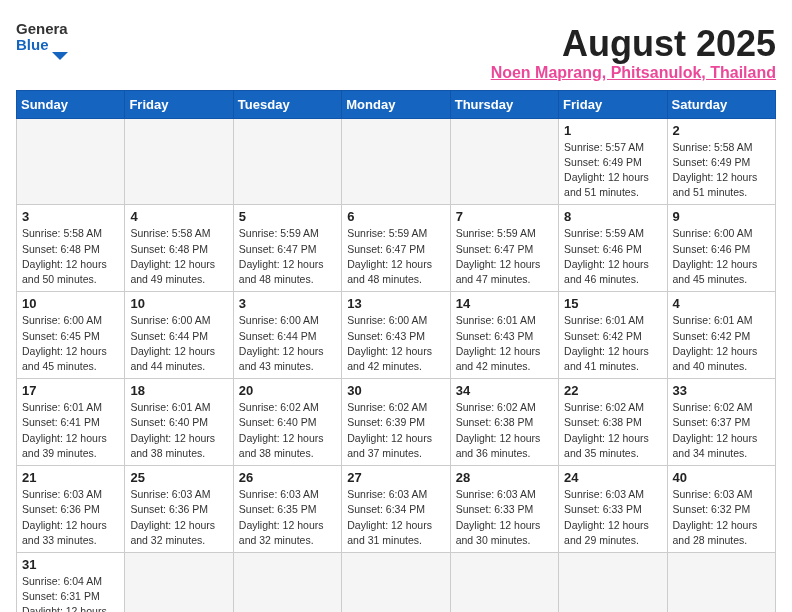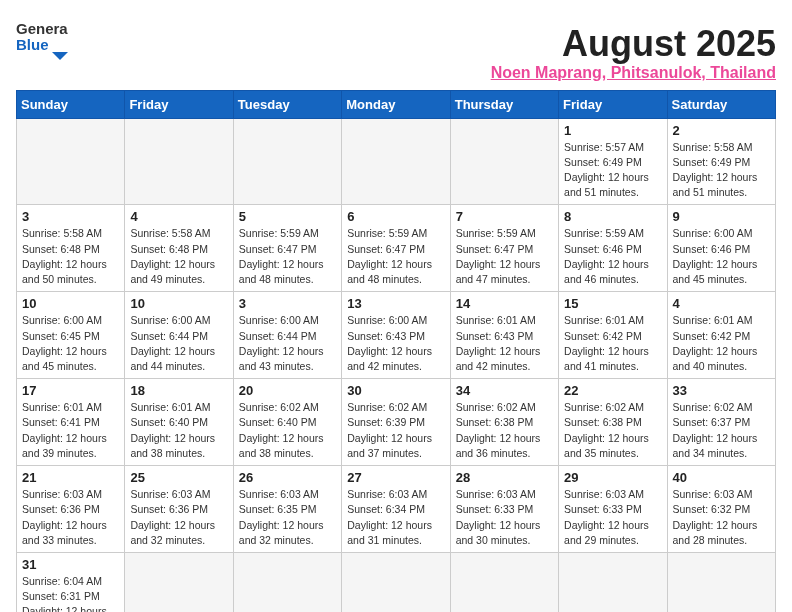--- a/index.html
+++ b/index.html
@@ -311,21 +311,21 @@
 and 31 minutes.</div>
         </td>
         <td>
           <span class="day-number">28</span>
           <div class="day-info" style="white-space: pre-line;">Sunrise: 6:03 AM
 Sunset: 6:33 PM
 Daylight: 12 hours
 and 30 minutes.</div>
         </td>
         <td>
-          <span class="day-number">29</span>
+          <span class="day-number">24</span>
           <div class="day-info" style="white-space: pre-line;">Sunrise: 6:03 AM
 Sunset: 6:33 PM
 Daylight: 12 hours
 and 29 minutes.</div>
         </td>
         <td>
           <span class="day-number">40</span>
           <div class="day-info" style="white-space: pre-line;">Sunrise: 6:03 AM
 Sunset: 6:32 PM
 Daylight: 12 hours

